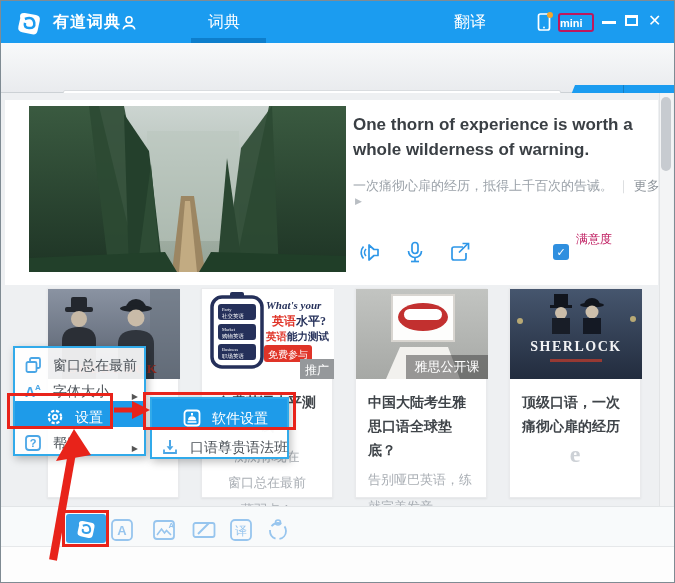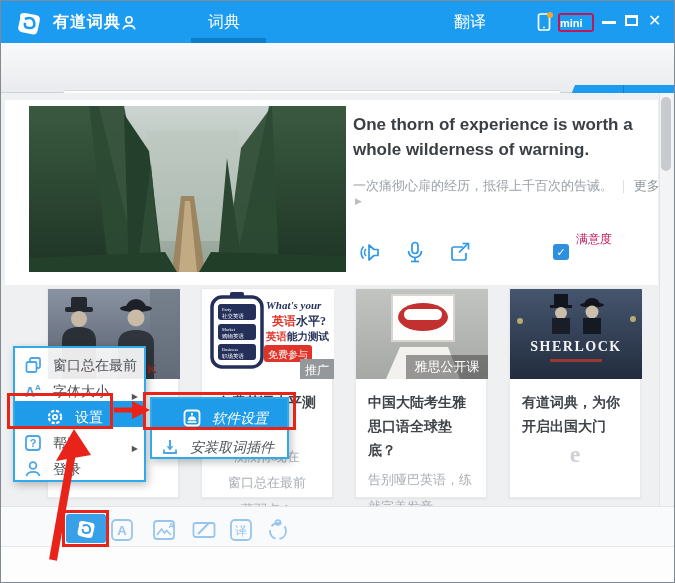--- a/index.html
+++ b/index.html
@@ -78,21 +78,21 @@
   .menu { position:absolute; left:12px; top:345px; width:133px; background:rgba(255,255,255,.9);
           border:2px solid #31aaea; box-shadow:2px 3px 8px rgba(0,0,0,.25); z-index:10; padding:1px 0;}
   .menu-row { height:26px; display:flex; align-items:flex-end; padding-left:8px; }
   .menu-row .mi { width:20px; height:20px; flex:0 0 20px; }
   .menu-row .ml { margin-left:10px; font-size:14px; color:#4c5258; white-space:nowrap; }
   .menu-row .marrow { margin-left:auto; margin-right:6px; font-size:8px; color:#555; }
   .menu-row.active { background:#1e9be9;padding-left:30px; }
   .menu-row.active .ml { color:#fff; }
   .submenu { position:absolute; left:149px; top:396px; width:139px; background:rgba(255,255,255,.97);
              border:2px solid #31aaea; box-shadow:2px 3px 8px rgba(0,0,0,.25); z-index:11; }
-  .submenu .menu-row { height:29px;font-style:italic; }
+  .submenu .menu-row { height:29px; }
 
   
   .red-box { position:absolute; border:3px solid #e8231a; z-index:12; }
   .annot-svg { position:absolute; left:0; top:0; width:675px; height:583px; z-index:13; pointer-events:none; }
 </style>
 </head>
 <body>
 
 <div id="app">
 
@@ -306,21 +306,21 @@
       <circle cx="51" cy="24" r="6" fill="#cbbda9"></circle>
       <path d="M74 16 a8 7 0 0 1 16 0 z" fill="#11151d"></path>
       <ellipse cx="82" cy="16" rx="12" ry="2.5" fill="#11151d"></ellipse>
       <circle cx="82" cy="23" r="6.5" fill="#cdbfab"></circle>
       <rect x="42" y="29" width="18" height="16" fill="#181d27"></rect>
       <rect x="73" y="29" width="18" height="16" fill="#141924"></rect>
       <text x="66" y="62" text-anchor="middle" font-size="14" font-weight="bold" letter-spacing="1.5" fill="#f2f3f5">SHERLOCK</text>
       <rect x="40" y="70" width="52" height="3" fill="#aa3b30" opacity="0.85"></rect>
     </svg>
     <div class="card-body">
-      <div class="card-title">有道词典，为你开启出国大门</div>
+      <div class="card-title">顶级口语，一次痛彻心扉的经历</div>
       <div class="card-brand">e</div>
     </div>
   </div>
 
   <div class="scroll-track"></div>
   <div class="scroll-thumb"></div>
 
   <div class="toolbar">
     
   </div>
@@ -384,46 +384,39 @@
       <span class="ml">设置</span>
     </div>
     <div class="menu-row">
       <svg class="mi" viewBox="0 0 20 20">
         <rect x="3" y="3" width="14" height="14" rx="3" fill="none" stroke="#4aa6e6" stroke-width="1.8"></rect>
         <text x="10" y="14" text-anchor="middle" font-size="11" font-weight="bold" fill="#4aa6e6">?</text>
       </svg>
       <span class="ml">帮助</span>
       <span class="marrow">▶</span>
     </div>
-    <div class="menu-row">
-      <svg class="mi" viewBox="0 0 20 20">
-        <circle cx="10" cy="6.5" r="3.4" fill="none" stroke="#4aa6e6" stroke-width="1.8"></circle>
-        <path d="M3.5 17 c1.2-5.5 11.8-5.5 13 0" fill="none" stroke="#4aa6e6" stroke-width="1.8"></path>
-      </svg>
-      <span class="ml">登录</span>
-    </div>
   </div>
 
   <div class="submenu">
     <div class="menu-row active">
       <svg class="mi" viewBox="0 0 20 20">
         <rect x="2.5" y="2.5" width="15" height="15" rx="3" fill="none" stroke="#fff" stroke-width="1.8"></rect>
         <rect x="9" y="5" width="2" height="2.5" fill="#fff"></rect>
         <path d="M6 12.2 a4 4 0 0 1 8 0 z" fill="#fff"></path>
         <line x1="5.5" y1="14" x2="14.5" y2="14" stroke="#fff" stroke-width="1.6"></line>
       </svg>
       <span class="ml">软件设置</span>
     </div>
     <div class="menu-row">
       <svg class="mi" viewBox="0 0 20 20">
         <line x1="10" y1="3" x2="10" y2="9.5" stroke="#4aa6e6" stroke-width="2"></line>
         <polygon points="10,13.5 6.6,9.3 13.4,9.3" fill="#4aa6e6"></polygon>
         <path d="M4 12.5 v3.5 h12 v-3.5" fill="none" stroke="#4aa6e6" stroke-width="1.8"></path>
       </svg>
-      <span class="ml">安装取词插件</span>
+      <span class="ml">口语尊贵语法班</span>
     </div>
   </div>
 
   <div class="red-box" style="left:6px;top:392px;width:106px;height:36px"></div>
   <div class="red-box" style="left:142px;top:391px;width:153px;height:38px"></div>
   <div class="red-box" style="left:61px;top:509px;width:47px;height:37px"></div>
 
   <svg class="annot-svg">
     <line x1="71" y1="452" x2="52" y2="559" stroke="#e8231a" stroke-width="8"></line>
     <polygon points="73,428 55,460 90,454" fill="#e8231a"></polygon>

